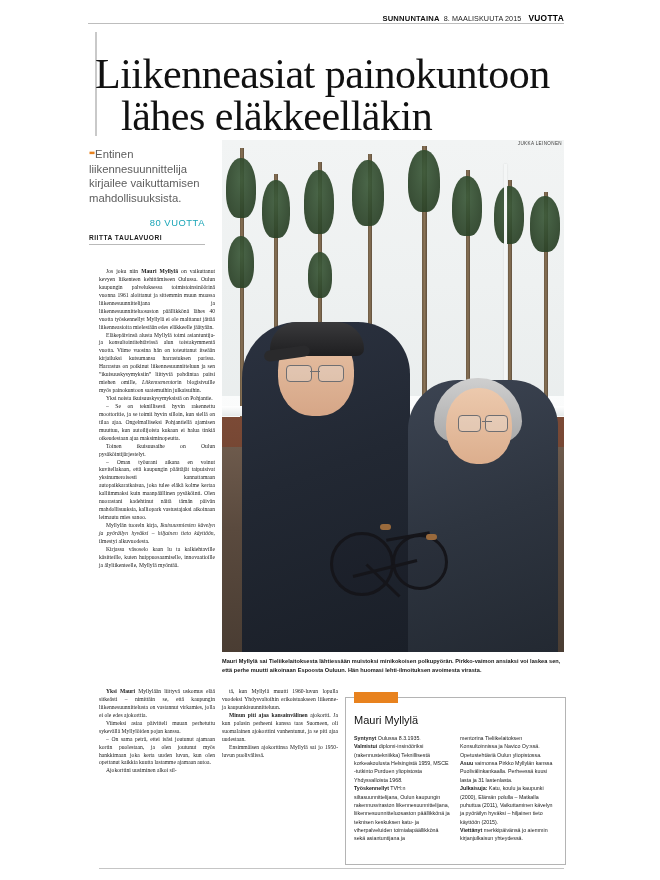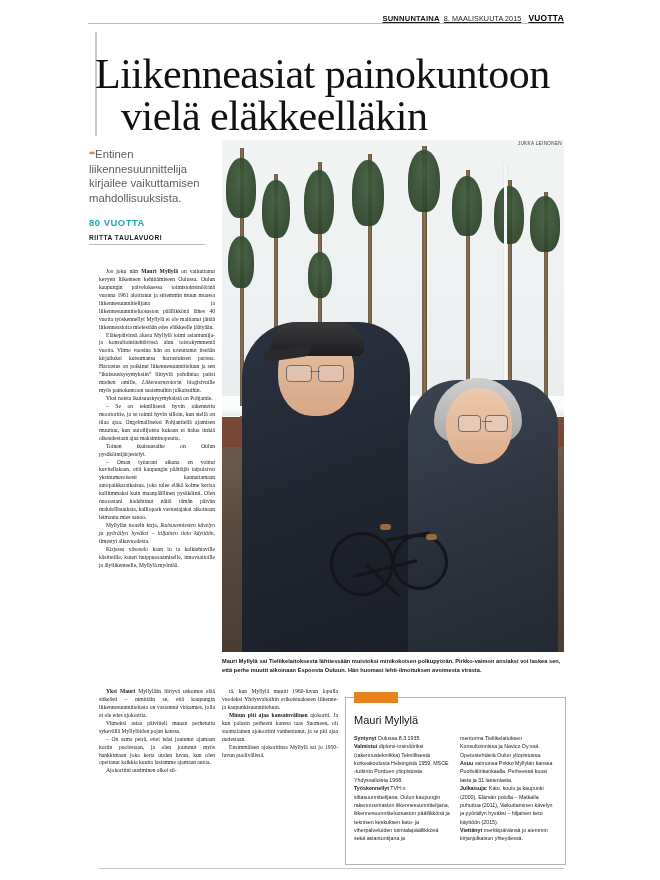--- a/index.html
+++ b/index.html
@@ -8,21 +8,20 @@
     font-family:"Liberation Serif", serif;
     color:#1a1a1a;
   }
   .page{position:absolute;inset:0;background:#fff;}
 
   
   .masthead{
     position:absolute;left:88px;top:7px;width:476px;height:16px;
     display:flex;align-items:flex-end;justify-content:flex-end;
     gap:4px;
-    text-decoration:underline;
   }
   .mh-day{font-family:"Liberation Sans",sans-serif;font-weight:bold;font-size:7.6px;letter-spacing:.2px;color:#111;}
   .mh-date{font-family:"Liberation Sans",sans-serif;font-size:7.2px;letter-spacing:.1px;color:#222;}
   .mh-brand{font-family:"Liberation Sans",sans-serif;font-weight:bold;font-size:8.4px;letter-spacing:.3px;color:#000;margin-left:3px;}
   .mh-rule{position:absolute;left:88px;top:23px;width:476px;height:1.2px;background:#bdbdbd;}
 
   
   .headline{
     position:absolute;left:95px;top:26px;width:470px;
     font-family:"Liberation Serif",serif;
@@ -34,22 +33,22 @@
 
   
   .rail{position:absolute;left:89px;top:146px;width:116px;}
   .standfirst{
     font-family:"Liberation Sans",sans-serif;
     font-size:11.3px;line-height:1.30;color:#5d5d5d;font-weight:normal;
   }
   .qmark{display:inline-block;color:#e8821e;font-weight:bold;font-size:10px;letter-spacing:-1px;vertical-align:2px;margin-right:1px;}
   .kicker{
     margin-top:11px;
-    font-family:"Liberation Sans",sans-serif;font-weight:bold;
-    font-size:9.4px;letter-spacing:.55px;color:#1aa5b7;
+    font-family:"Liberation Sans",sans-serif;font-weight:normal;
+    font-size:9.4px;letter-spacing:.55px;color:#1aa5b7;text-align:right;
   }
   .byline{
     margin-top:6px;
     font-family:"Liberation Sans",sans-serif;font-weight:bold;
     font-size:6.6px;letter-spacing:.5px;color:#1c1c1c;
   }
   .byrule{margin-top:3px;width:116px;height:.8px;background:#b9b9b9;}
 
   
   .photo{
@@ -150,21 +149,21 @@
   <div class="masthead">
     <span class="mh-day">SUNNUNTAINA</span>
     <span class="mh-date">8. MAALISKUUTA 2015</span>
     <span class="mh-brand">VUOTTA</span>
   </div>
   <div class="mh-rule"></div>
 
   <div class="hl-bar"></div>
   <h1 class="headline">
     <span>Liikenneasiat painokuntoon</span>
-    <span class="l2">vielä eläkkeelläkin</span>
+    <span class="l2">lähes eläkkeelläkin</span>
   </h1>
 
   <div class="rail">
     <div class="standfirst">
       <span class="qmark">▪▪</span><span>Entinen liikennesuunnittelija kirjailee vaikuttamisen mahdollisuuksista.</span>
     </div>
     <div class="kicker">80 VUOTTA</div>
     <div class="byline">RIITTA TAULAVUORI</div>
     <div class="byrule"></div>
   </div>

